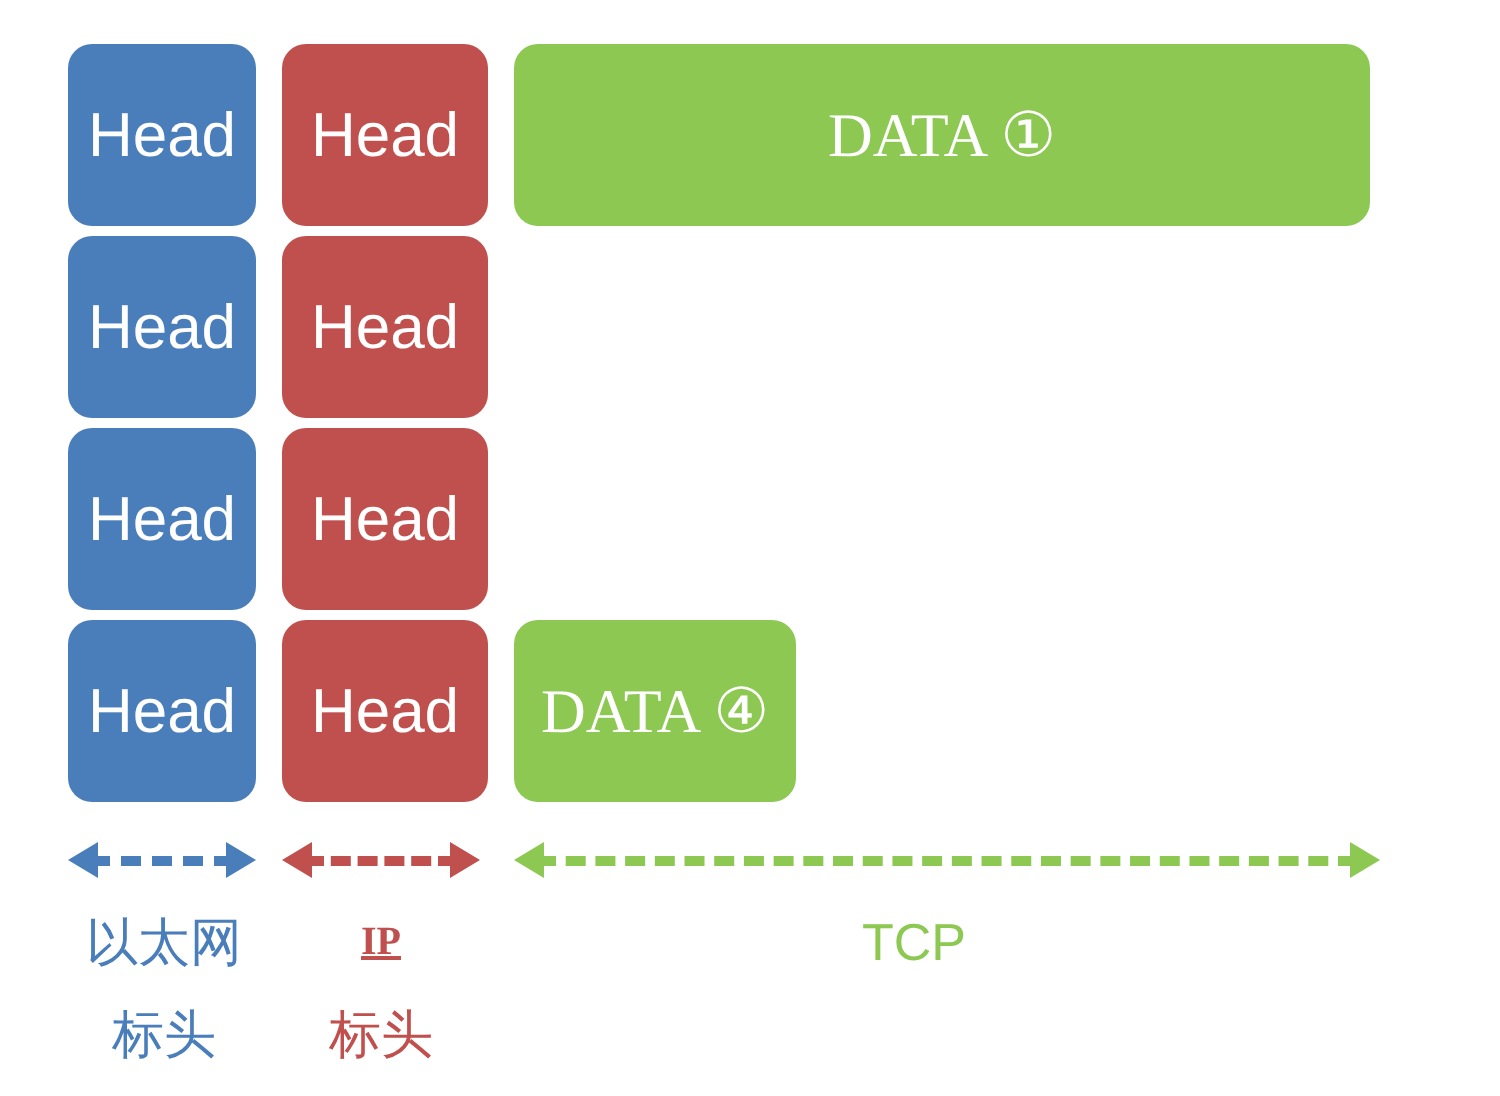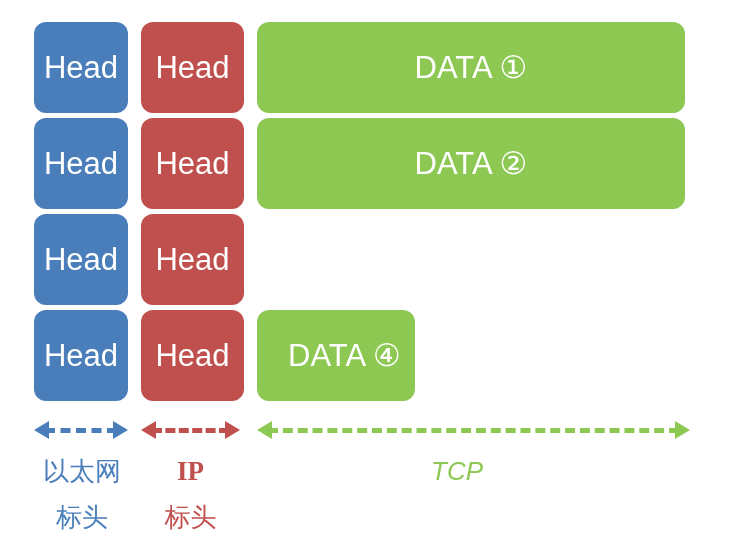--- a/index.html
+++ b/index.html
@@ -23,22 +23,22 @@
     border-radius: 12px;
     display: flex;
     align-items: center;
     justify-content: center;
     color: var(--block_text, #ffffff);
     font-size: 31px;
     white-space: nowrap;
   }
   .block.eth  { left: 34px;  width: 94px;  background: var(--ethernet_blue, #4A7EBB); }
   .block.ip   { left: 141px; width: 103px; background: var(--ip_red, #C0504D); }
-  .block.data { left: 257px; width: 428px; background: var(--tcp_green, #8DC853); }
-  .row-4 .block.data { width: 141px; padding-left: 17px; }
+  .block.data { left: 257px; width: 428px; background: var(--tcp_green, #8DC853); font-family: Liberation Serif, serif; }
+  .row-4 .block.data { width: 141px; }
 
   .arrow {
     position: absolute;
     top: 421px;
     height: 18px;
     display: flex;
     align-items: center;
   }
   .arrow-eth { left: 34px;  width: 94px;  color: var(--ethernet_blue, #4A7EBB); }
   .arrow-ip  { left: 141px; width: 99px;  color: var(--ip_red, #C0504D); }
@@ -57,31 +57,32 @@
   .arrow .head.left  { border-right: 15px solid currentColor; }
   .arrow .head.right { border-left: 15px solid currentColor; }
 
   .legend {
     position: absolute;
     top: 448px;
     text-align: center;
   }
   .legend-eth { left: 34px;  width: 96px;  color: var(--ethernet_blue, #4A7EBB); }
   .legend-ip  { left: 141px; width: 99px;  color: var(--ip_red, #C0504D); }
-  .legend-tcp { left: 257px; width: 400px; color: var(--tcp_green, #8DC853); font-style: italic; }
+  .legend-tcp { left: 257px; width: 400px; color: var(--tcp_green, #8DC853); }
   .legend .line {
     font-size: 26px;
     line-height: 46px;
     height: 46px;
     white-space: nowrap;
   }
   .legend-ip .line-1 {
     font-family: "Liberation Serif", "DejaVu Serif", serif;
     font-weight: bold;
-    font-size: 27px;
+    font-size: 20px;
+    text-decoration: underline;
   }
 </style>
 </head>
 <body>
 
 <div class="stage">
 
   <div class="row row-1">
     <div class="block eth">
       <span>Head</span>
@@ -93,23 +94,20 @@
       <span>DATA ①</span>
     </div>
   </div>
 
   <div class="row row-2">
     <div class="block eth">
       <span>Head</span>
     </div>
     <div class="block ip">
       <span>Head</span>
-    </div>
-    <div class="block data">
-      <span>DATA ②</span>
     </div>
   </div>
 
   <div class="row row-3">
     <div class="block eth">
       <span>Head</span>
     </div>
     <div class="block ip">
       <span>Head</span>
     </div>

